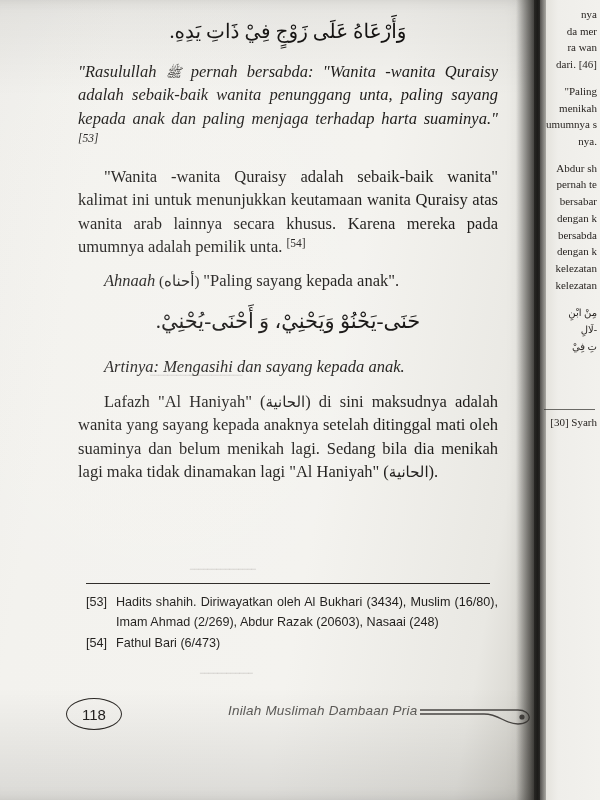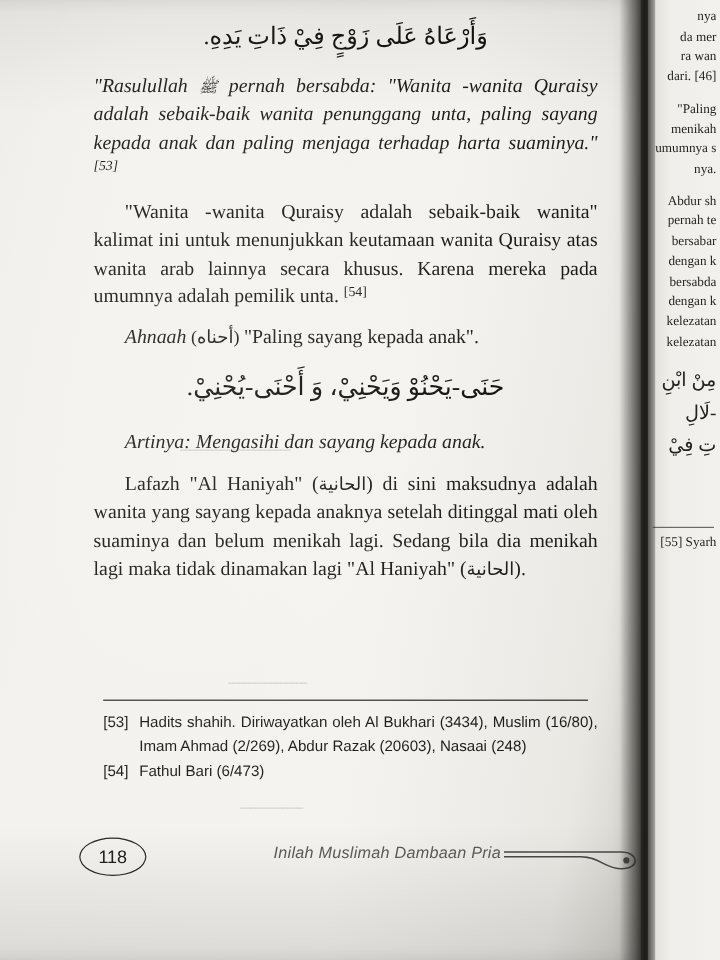--- a/index.html
+++ b/index.html
@@ -59,21 +59,21 @@
     font-size: 11px;
     line-height: 1.52;
     color: #231f1c;
     text-align: right;
     padding-right: 3px;
     box-sizing: border-box;
     font-family: "Liberation Serif", serif;
   }
   .right-col div { white-space: nowrap; }
   .right-ar {
-    font-size: 16px;
+    font-size: 10px;
     line-height: 1.7;
     letter-spacing: 0;
   }
   .right-sep {
     height: 10px;
   }
   .right-rule {
     border-top: 1px solid #6b6a66;
     margin: 4px 2px 4px 4px;
   }
@@ -311,17 +311,17 @@
       <div class="right-sep"></div>
       <div class="right-ar">مِنْ ابْنِ</div>
       <div class="right-ar">لَالِ-</div>
       <div class="right-ar">تِ فِيْ</div>
       <div class="right-sep"></div>
       <div class="right-sep"></div>
       <div class="right-sep"></div>
       <div class="right-sep"></div>
       <div class="right-sep"></div>
       <div class="right-rule"></div>
-      <div>[55] Syarh</div>
+      <div>[30] Syarh</div>
     </div>
   </div>
 
 </div>
 
 </body></html>

